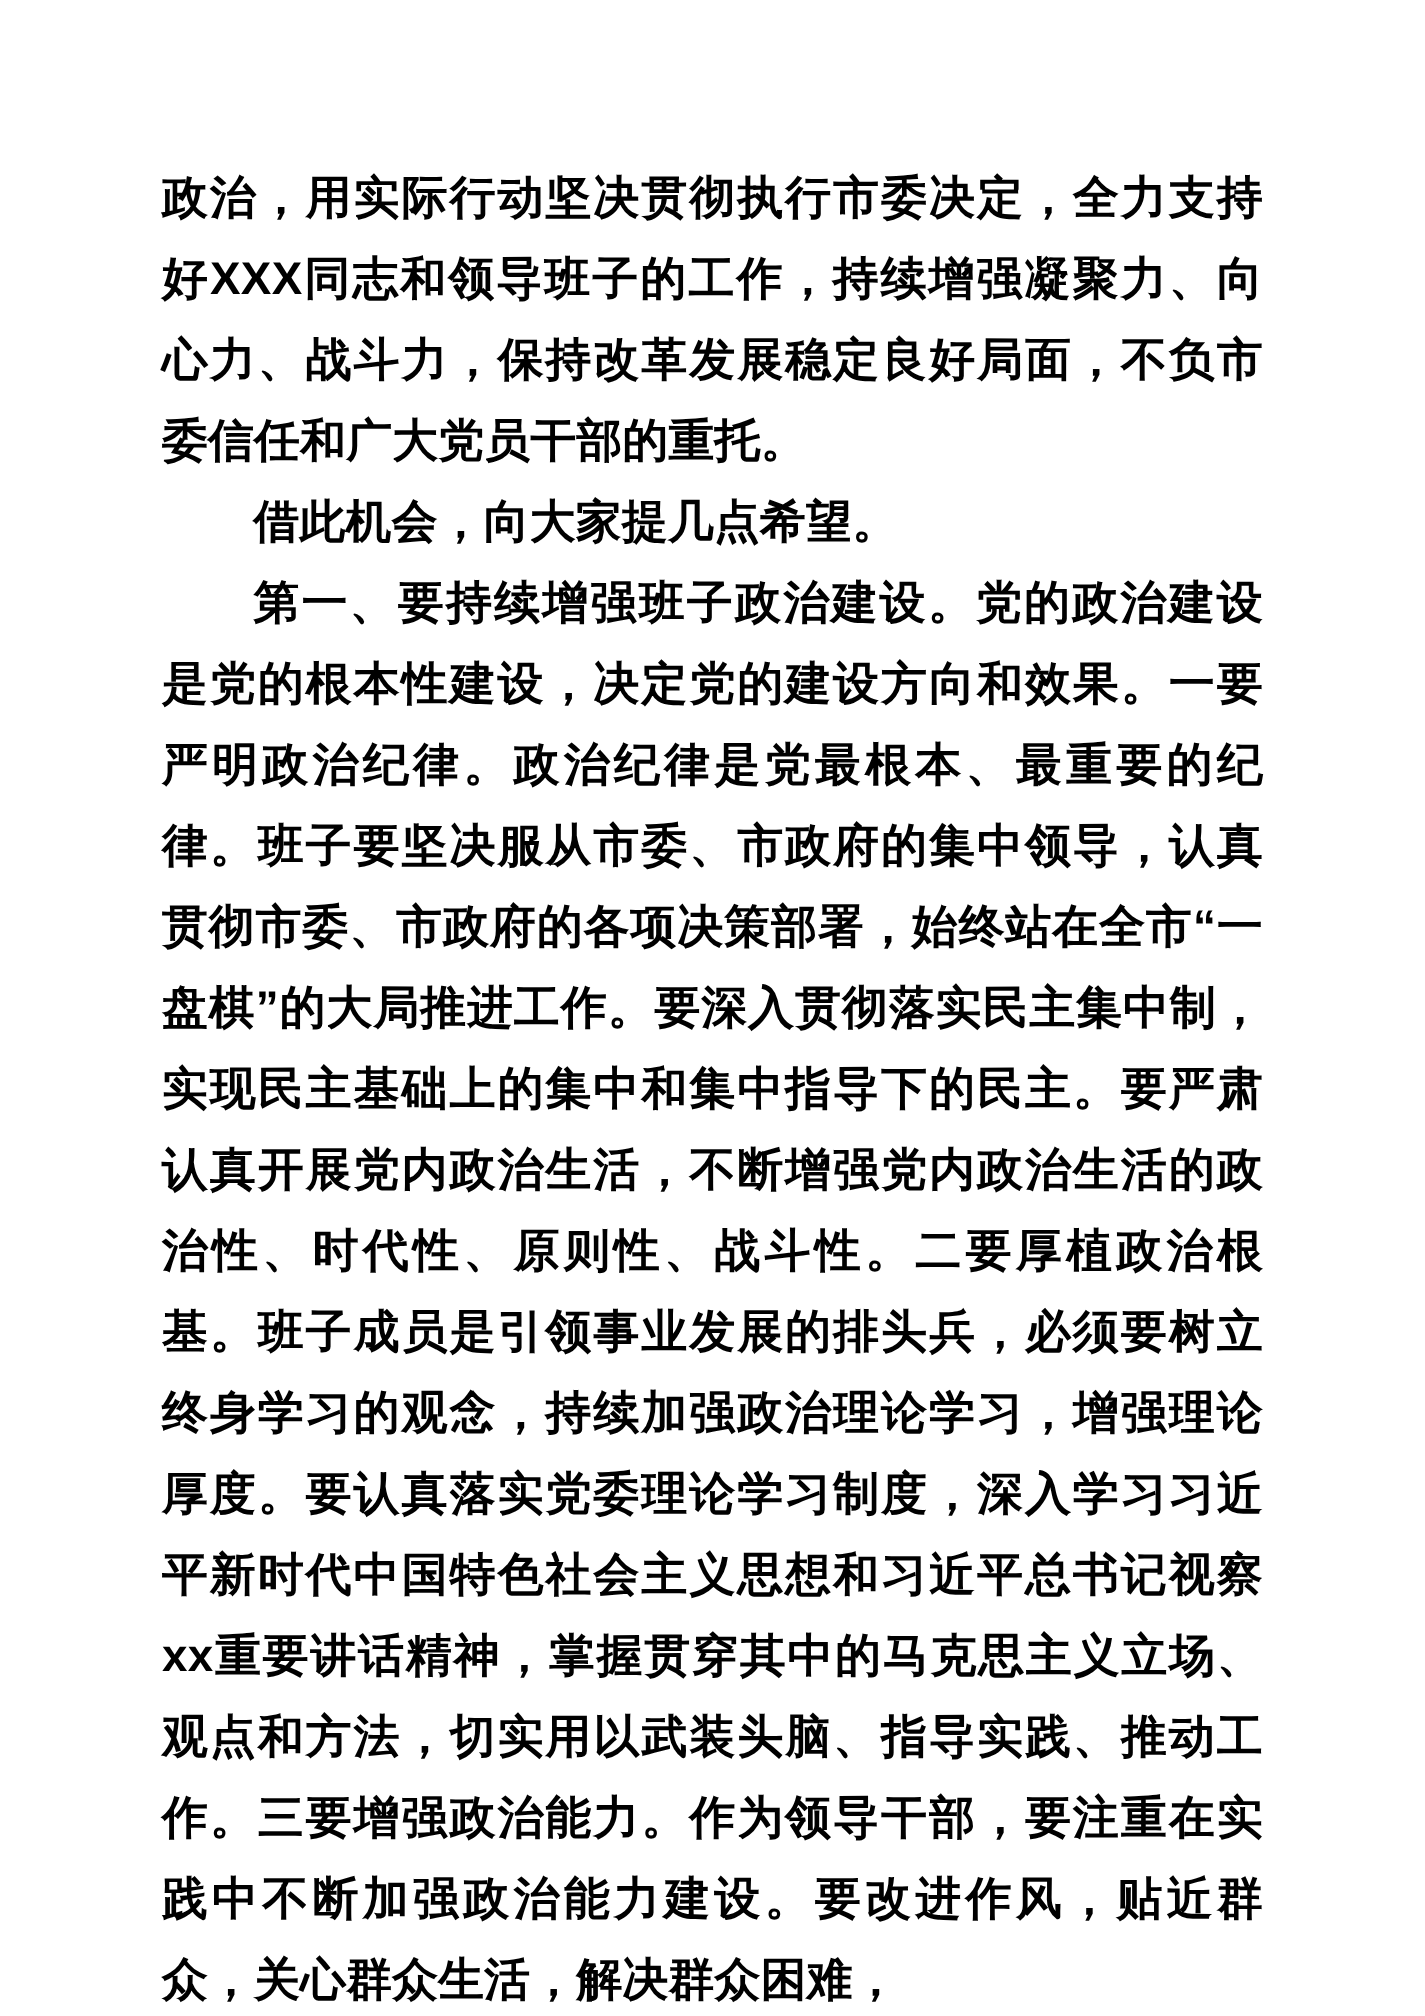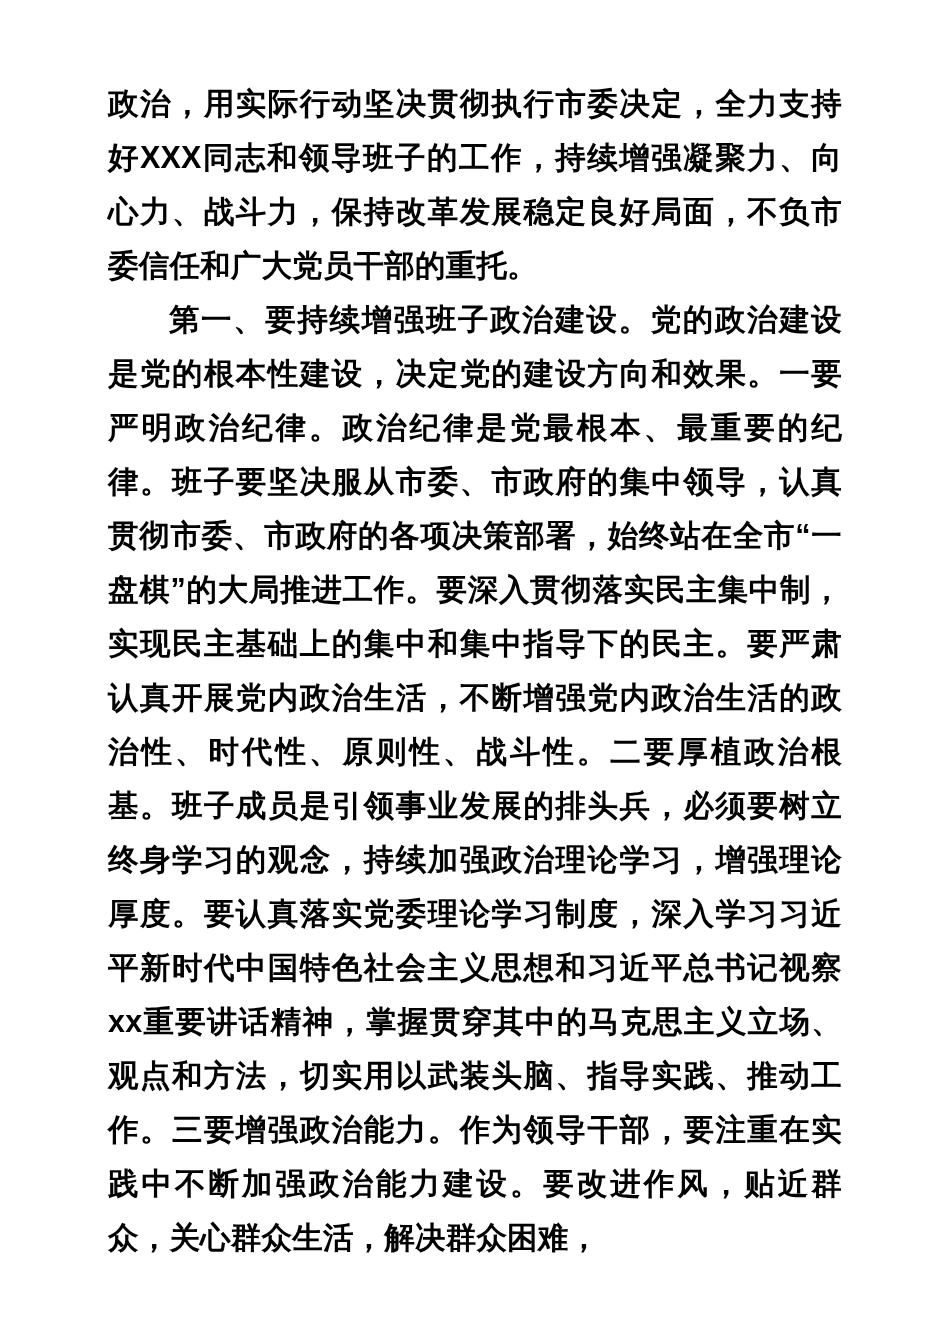--- a/index.html
+++ b/index.html
@@ -11,21 +11,21 @@
     width: 950px;
     height: 1344px;
     font-family: "Liberation Sans", "DejaVu Sans", sans-serif;
     color: #000000;
     overflow: hidden;
   }
   .page {
     box-sizing: border-box;
     width: 950px;
     height: 1344px;
-    padding: 76px 108px 0 108px;
+    padding: 105px 108px 0 108px;
     background: #ffffff;
   }
   .doc-body {
     font-size: 30.5px;
     line-height: 54px;
     letter-spacing: 0.2px;
     text-align: justify;
     text-justify: inter-ideograph;
     font-weight: 600;
   }
@@ -39,15 +39,16 @@
   .para + .para {
     margin-top: 0;
   }
 </style>
 </head>
 <body>
 
 <div class="page">
   <div class="doc-body">
     <p class="para">政治，用实际行动坚决贯彻执行市委决定，全力支持好XXX同志和领导班子的工作，持续增强凝聚力、向心力、战斗力，保持改革发展稳定良好局面，不负市委信任和广大党员干部的重托。</p>
+    <p class="para indented">借此机会，向大家提几点希望。</p>
     <p class="para indented">第一、要持续增强班子政治建设。党的政治建设是党的根本性建设，决定党的建设方向和效果。一要严明政治纪律。政治纪律是党最根本、最重要的纪律。班子要坚决服从市委、市政府的集中领导，认真贯彻市委、市政府的各项决策部署，始终站在全市“一盘棋”的大局推进工作。要深入贯彻落实民主集中制，实现民主基础上的集中和集中指导下的民主。要严肃认真开展党内政治生活，不断增强党内政治生活的政治性、时代性、原则性、战斗性。二要厚植政治根基。班子成员是引领事业发展的排头兵，必须要树立终身学习的观念，持续加强政治理论学习，增强理论厚度。要认真落实党委理论学习制度，深入学习习近平新时代中国特色社会主义思想和习近平总书记视察xx重要讲话精神，掌握贯穿其中的马克思主义立场、观点和方法，切实用以武装头脑、指导实践、推动工作。三要增强政治能力。作为领导干部，要注重在实践中不断加强政治能力建设。要改进作风，贴近群众，关心群众生活，解决群众困难，</p>
   </div>
 </div>
 
 </body></html>

